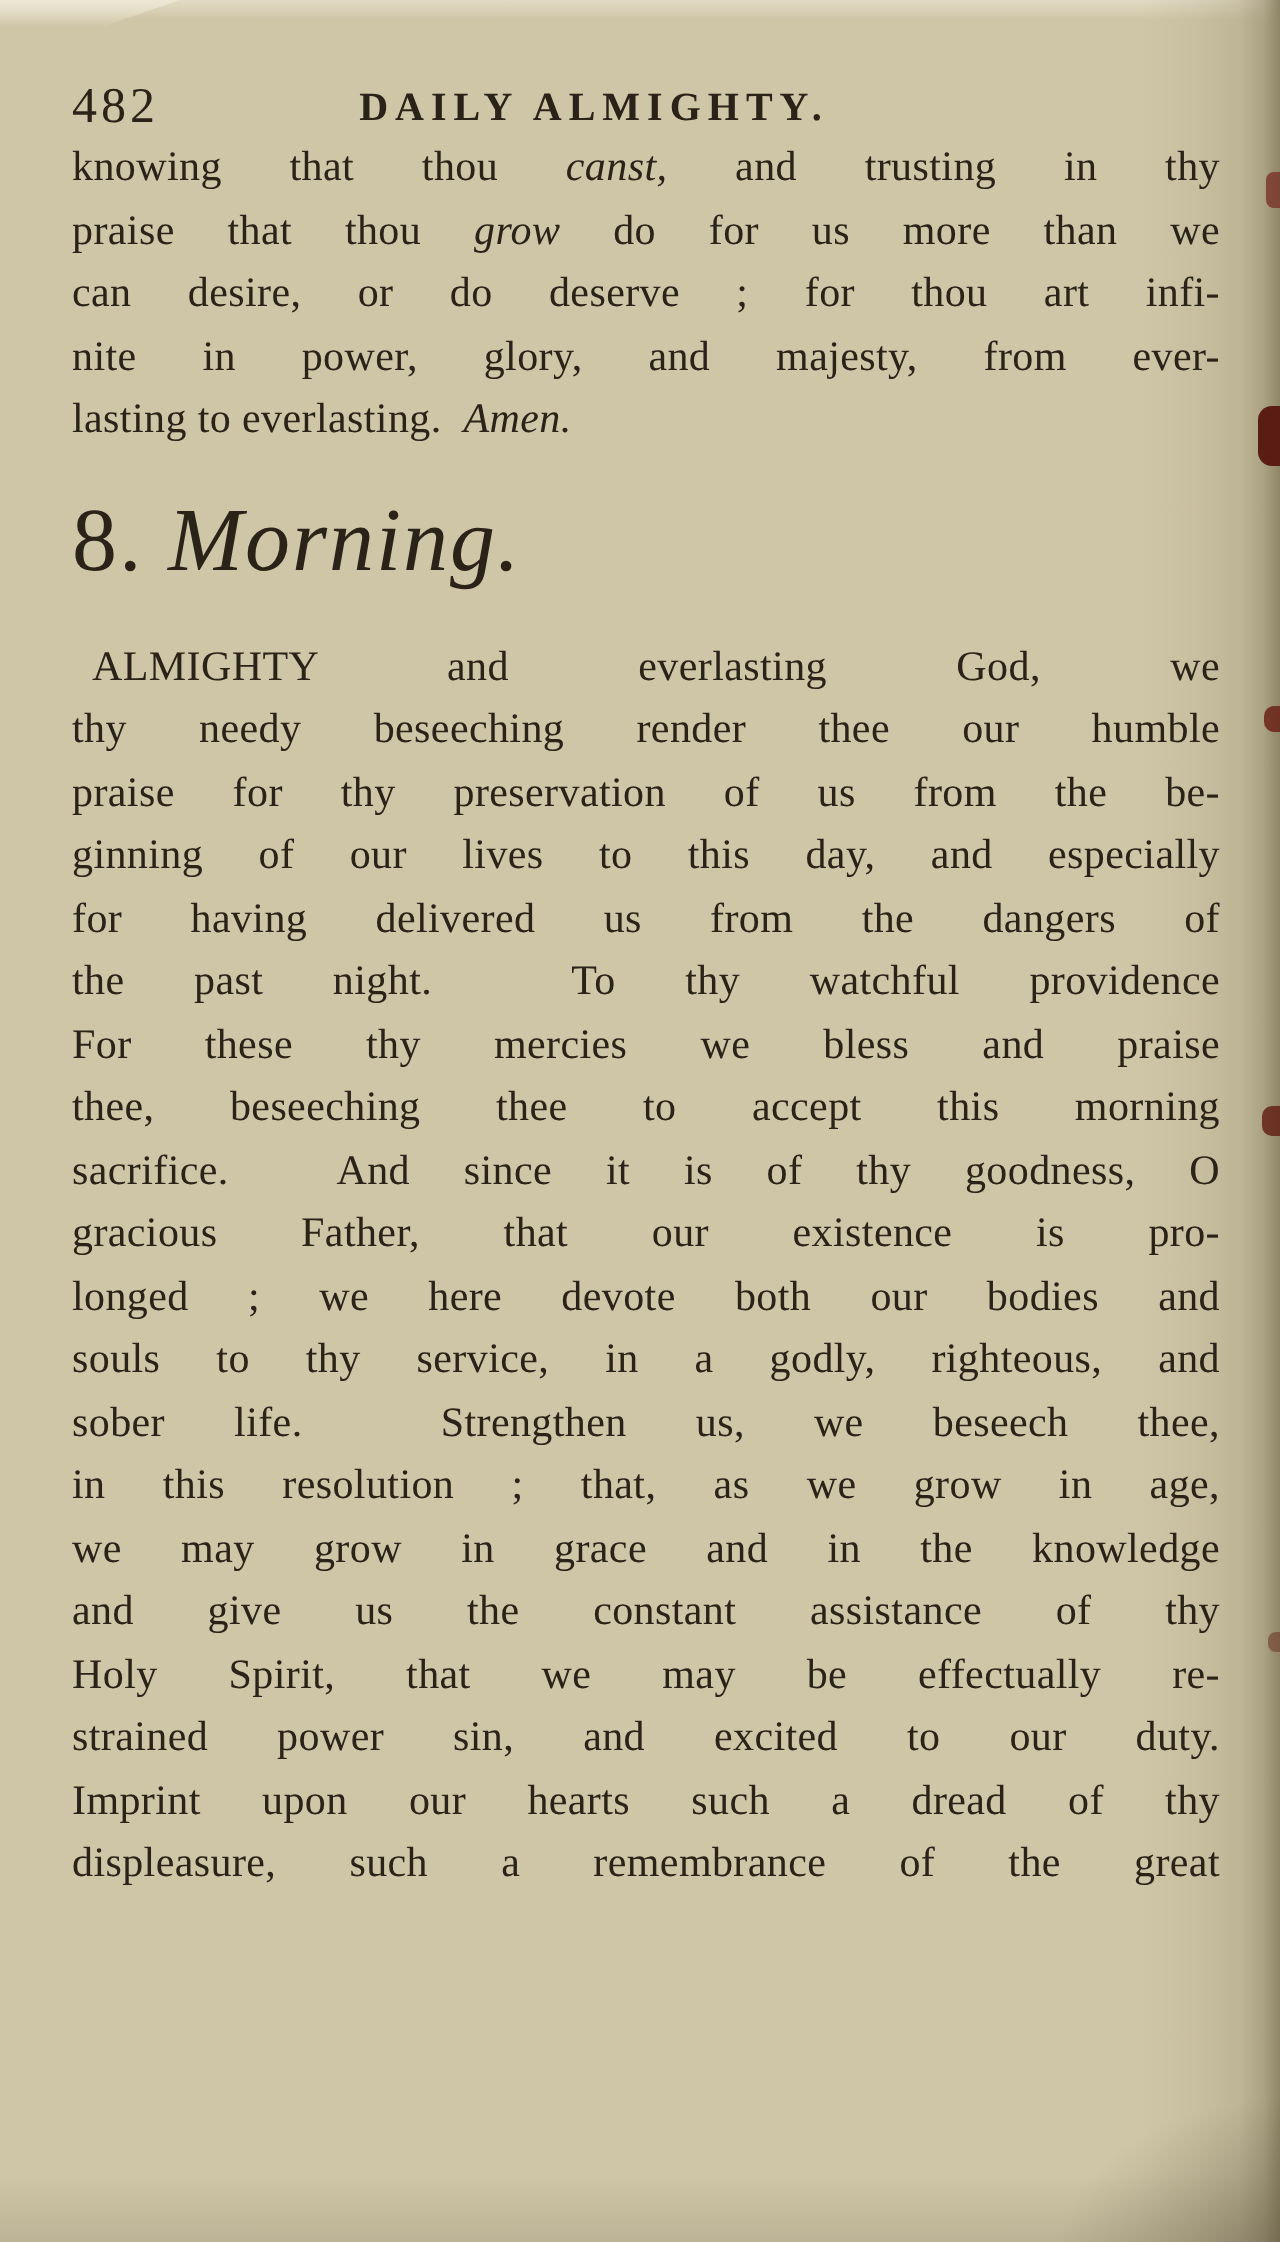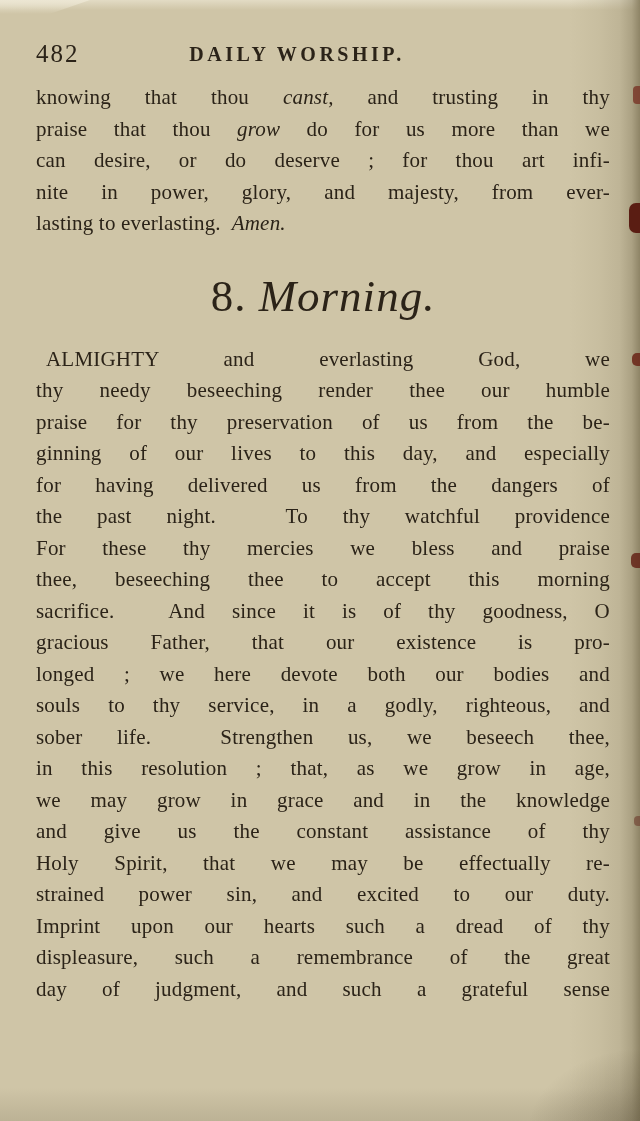--- a/index.html
+++ b/index.html
@@ -30,21 +30,20 @@
   }
   .page-inner {
     position: absolute;
     left: 36px;
     right: 30px;
     top: 40px;
   }
   .header-row {
     position: relative;
     height: 28px;
-    margin-bottom: 14px;
   }
   .page-number {
     position: absolute;
     left: 0; top: 0;
     font-size: 25px;
     letter-spacing: 2px;
   }
   .running-title {
     position: absolute;
     left: 0; right: 52px; top: 3px;
@@ -66,24 +65,24 @@
     overflow: hidden;
     white-space: nowrap;
   }
   .para1 .tline:last-child {
     text-align-last: left;
   }
   .para2 .tline:first-child {
     text-indent: 10px;
   }
   .section-heading {
-    text-align: center;
+    text-align: left;
     font-size: 45px;
     line-height: 60px;
-    margin-top: 26px;
+    margin-top: 14px;
     margin-bottom: 18px;
     letter-spacing: 1px;
   }
   .heading-number { font-style: normal; }
   .heading-title  { font-style: italic; }
   .tline i { font-style: italic; }
   .ink-stain {
     position: absolute;
     right: 0;
   }
@@ -101,21 +100,21 @@
 <div class="ink-stain stain-1"></div>
 <div class="ink-stain stain-2"></div>
 <div class="ink-stain stain-3"></div>
 <div class="ink-stain stain-4"></div>
 <div class="ink-stain stain-5"></div>
 
 <div class="page-inner">
 
   <div class="header-row">
     <span class="page-number">482</span>
-    <span class="running-title">DAILY WORSHIP.</span>
+    <span class="running-title">DAILY ALMIGHTY.</span>
   </div>
 
   <div class="para para1">
       <div class="tline"><span>knowing that thou </span><i>canst,</i><span> and trusting in thy</span></div>
       <div class="tline"><span>praise that thou </span><i>grow</i><span> do for us more than we</span></div>
       <div class="tline"><span>can desire, or do deserve ; for thou art infi-</span></div>
       <div class="tline"><span>nite in power, glory, and majesty, from ever-</span></div>
       <div class="tline"><span>lasting to everlasting. &nbsp;</span><i>Amen.</i></div>
     </div>
 
@@ -138,16 +137,15 @@
       <div class="tline"><span>longed ; we here devote both our bodies and</span></div>
       <div class="tline"><span>souls to thy service, in a godly, righteous, and</span></div>
       <div class="tline"><span>sober life. &nbsp;Strengthen us, we beseech thee,</span></div>
       <div class="tline"><span>in this resolution ; that, as we grow in age,</span></div>
       <div class="tline"><span>we may grow in grace and in the knowledge</span></div>
       <div class="tline"><span>and give us the constant assistance of thy</span></div>
       <div class="tline"><span>Holy Spirit, that we may be effectually re-</span></div>
       <div class="tline"><span>strained power sin, and excited to our duty.</span></div>
       <div class="tline"><span>Imprint upon our hearts such a dread of thy</span></div>
       <div class="tline"><span>displeasure, such a remembrance of the great</span></div>
-      <div class="tline"><span>day of judgment, and such a grateful sense</span></div>
     </div>
 
 </div>
 
 </body></html>

